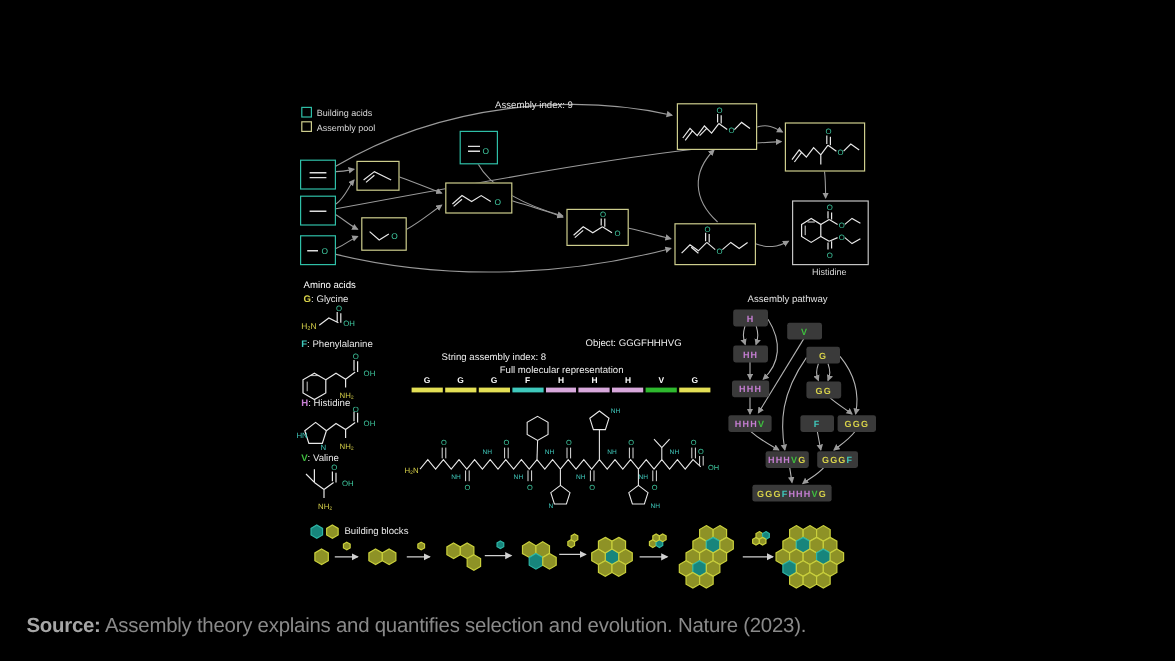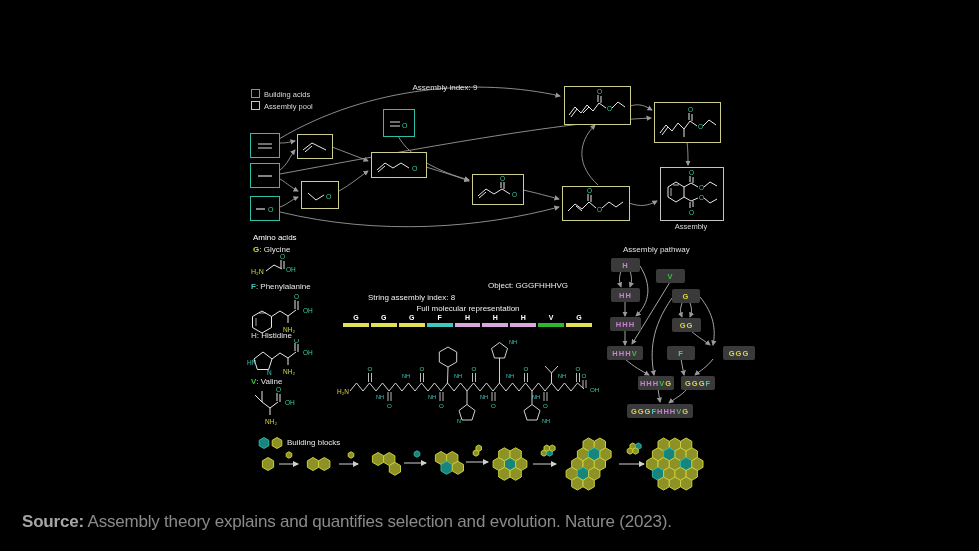--- a/index.html
+++ b/index.html
@@ -240,21 +240,21 @@
       <polygon points="7,19 15,14 23,19 23,29 15,34 7,29" stroke="#e8e8e8" stroke-width="1" fill="none"></polygon>
       <path d="M10,20 L10,28 M12,17 L18,17" stroke="#e8e8e8" stroke-width="0.8" fill="none"></path>
       <path d="M23,19 L30,15 M29,14 V8 M32,15 V9 M30,15 L37,19 M43,19 L49,14 L56,18" stroke="#e8e8e8" stroke-width="1" fill="none"></path>
       <text x="28" y="7" font-size="6.5" fill="#3fc9a0">O</text>
       <text x="38" y="22" font-size="6.5" fill="#3fc9a0">O</text>
       <path d="M23,29 L30,33 M29,34 V40 M32,33 V39 M30,33 L37,30 M43,30 L49,35 L56,31" stroke="#e8e8e8" stroke-width="1" fill="none"></path>
       <text x="28" y="47" font-size="6.5" fill="#3fc9a0">O</text>
       <text x="38" y="32" font-size="6.5" fill="#3fc9a0">O</text>
     </svg>
   </div>
-  <div class="abs t7" style="left:660px;top:222px;width:62px;text-align:center;z-index:2;">Assembly</div>
+  <div class="abs t7" style="left:660px;top:222px;width:62px;text-align:center;z-index:2;">Histidine</div>
 
   <div class="amino-label" style="left:253px;top:233px;color:#fff;">Amino acids</div>
   <div class="amino-label" style="left:253px;top:245px;"><span style="color: rgb(217, 211, 74); font-weight: 700;">G</span>: Glycine</div>
   <svg class="abs" style="left:249px;top:253px;z-index:2;" width="78" height="28">
     <text x="2" y="21" font-size="7" fill="#d9d34a">H₂N</text>
     <path d="M17,18 L25,12 L33,16 M32,15 V7 M35,16 V8" stroke="#e8e8e8" stroke-width="1" fill="none"></path>
     <text x="31" y="6" font-size="6.5" fill="#3fc9a0">O</text>
     <text x="37" y="19" font-size="6.5" fill="#3fc9a0">OH</text>
   </svg>
   <div class="amino-label" style="left:251px;top:282px;"><span style="color: rgb(63, 201, 188); font-weight: 700;">F</span>: Phenylalanine</div>
@@ -384,21 +384,21 @@
 
   <div class="abs t8" style="left:623px;top:245px;z-index:2;color:#e0e0e0;text-align:right;">Assembly pathway</div>
   <div class="node" style="left:611px;top:258px;width:29px;"><span style="color: rgb(199, 127, 212);">H</span></div>
   <div class="node" style="left:656px;top:269px;width:29px;"><span style="color: rgb(63, 191, 63);">V</span></div>
   <div class="node" style="left:611px;top:288px;width:29px;"><span style="color: rgb(199, 127, 212);">H</span><span style="color: rgb(199, 127, 212);">H</span></div>
   <div class="node" style="left:672px;top:289px;width:28px;"><span style="color: rgb(217, 211, 74);">G</span></div>
   <div class="node" style="left:610px;top:317px;width:31px;"><span style="color: rgb(199, 127, 212);">H</span><span style="color: rgb(199, 127, 212);">H</span><span style="color: rgb(199, 127, 212);">H</span></div>
   <div class="node" style="left:672px;top:318px;width:29px;"><span style="color: rgb(217, 211, 74);">G</span><span style="color: rgb(217, 211, 74);">G</span></div>
   <div class="node" style="left:607px;top:346px;width:36px;"><span style="color: rgb(199, 127, 212);">H</span><span style="color: rgb(199, 127, 212);">H</span><span style="color: rgb(199, 127, 212);">H</span><span style="color: rgb(63, 191, 63);">V</span></div>
   <div class="node" style="left:667px;top:346px;width:28px;"><span style="color: rgb(63, 201, 188);">F</span></div>
-  <div class="node" style="left:698px;top:346px;width:32px;margin-left:25px;"><span style="color: rgb(217, 211, 74);">G</span><span style="color: rgb(217, 211, 74);">G</span><span style="color: rgb(217, 211, 74);">G</span></div>
+  <div class="node" style="left:698px;top:346px;width:32px;"><span style="color: rgb(217, 211, 74);">G</span><span style="color: rgb(217, 211, 74);">G</span><span style="color: rgb(217, 211, 74);">G</span></div>
   <div class="node" style="left:638px;top:376px;width:36px;"><span style="color: rgb(199, 127, 212);">H</span><span style="color: rgb(199, 127, 212);">H</span><span style="color: rgb(199, 127, 212);">H</span><span style="color: rgb(63, 191, 63);">V</span><span style="color: rgb(217, 211, 74);">G</span></div>
   <div class="node" style="left:681px;top:376px;width:34px;"><span style="color: rgb(217, 211, 74);">G</span><span style="color: rgb(217, 211, 74);">G</span><span style="color: rgb(217, 211, 74);">G</span><span style="color: rgb(63, 201, 188);">F</span></div>
   <div class="node" style="left:627px;top:404px;width:66px;"><span style="color: rgb(217, 211, 74);">G</span><span style="color: rgb(217, 211, 74);">G</span><span style="color: rgb(217, 211, 74);">G</span><span style="color: rgb(63, 201, 188);">F</span><span style="color: rgb(199, 127, 212);">H</span><span style="color: rgb(199, 127, 212);">H</span><span style="color: rgb(199, 127, 212);">H</span><span style="color: rgb(63, 191, 63);">V</span><span style="color: rgb(217, 211, 74);">G</span></div>
 
   <div class="abs t8" style="left:287px;top:438px;z-index:2;color:#e8e8e8;">Building blocks</div>
 
   <div id="source" class="abs"><b>Source:</b><span> Assembly theory explains and quantifies selection and evolution. Nature (2023).</span></div>
 
 </div>
 

